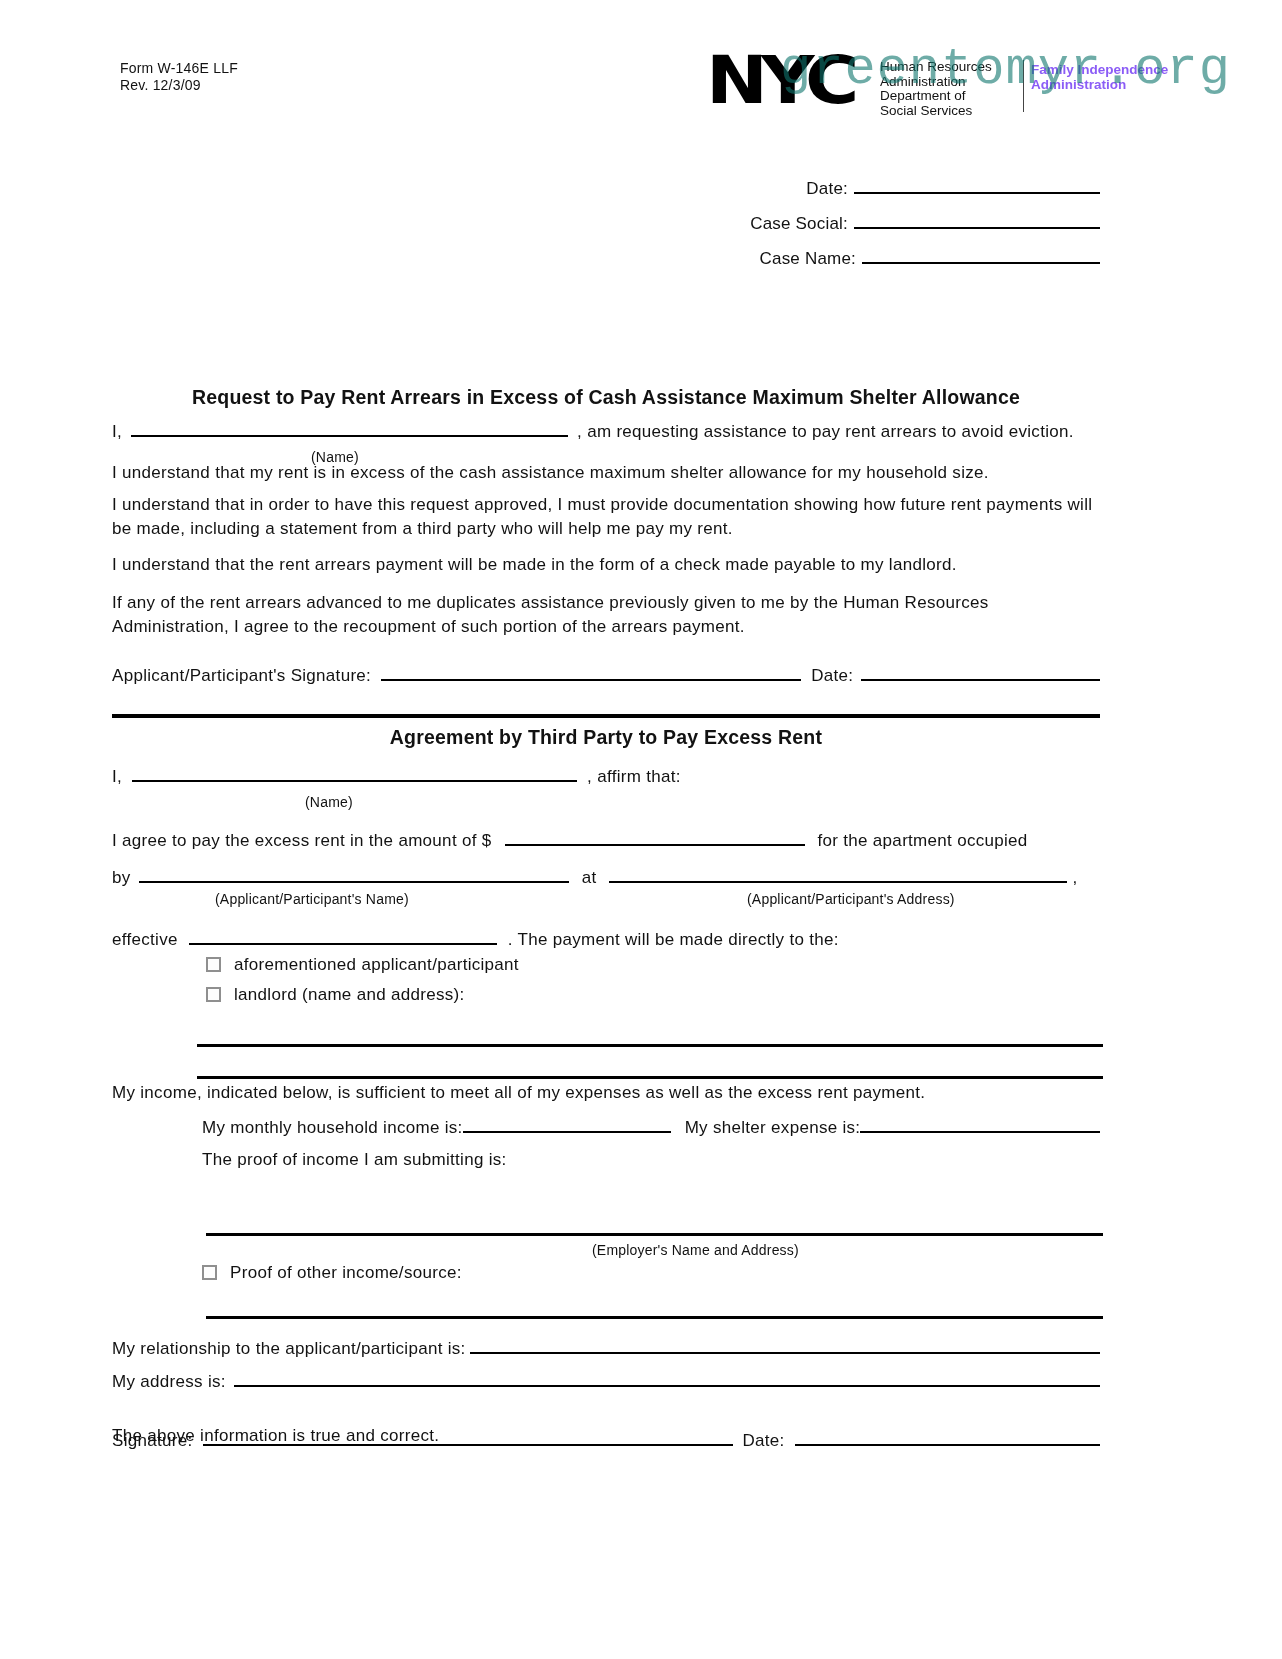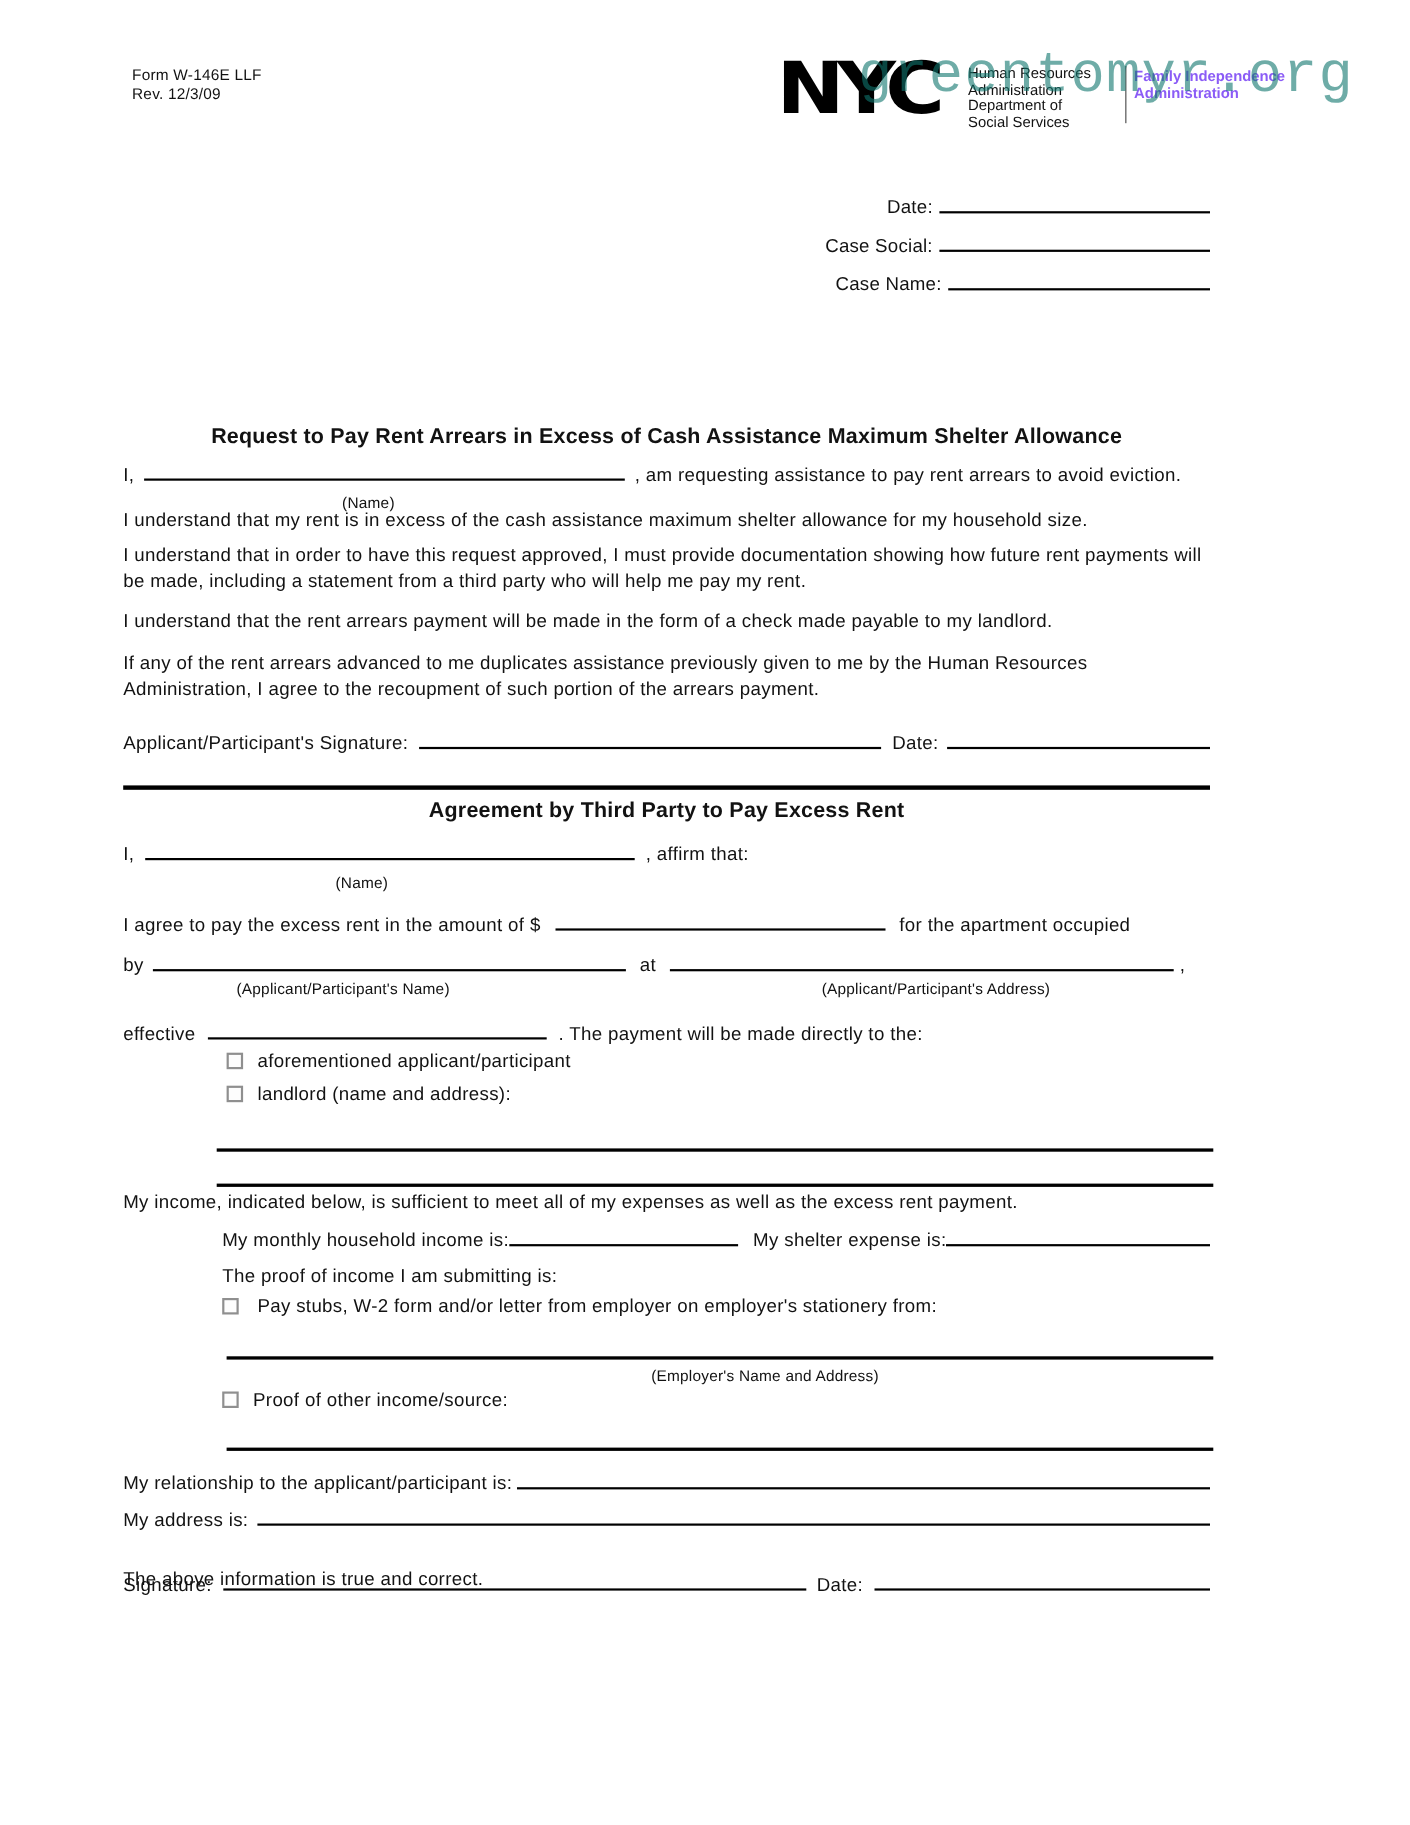--- a/index.html
+++ b/index.html
@@ -158,24 +158,20 @@
 
   <div class="row flexrow" style="top:1115px;padding-left:90px;width:898px">
     <span>My monthly household income is:</span>
     <span class="fill" style="width:208px"></span>
     <span style="margin-left:14px">My shelter expense is:</span>
     <span class="fillgrow"></span>
   </div>
 
   <div class="row" style="top:1148px;padding-left:90px">The proof of income I am submitting is:</div>
 
-  <div class="row" style="top:1176px;padding-left:90px">
-    <span class="cb" style="margin-right:12px"></span>
-    <span>Pay stubs, W-2 form and/or letter from employer on employer's stationery from:</span>
-  </div>
 
   <div class="hline" style="top:1233px;left:206px;width:897px"></div>
   <div class="row caption" style="top:1239px;padding-left:480px">
     <span>(Employer's Name and Address)</span>
   </div>
 
   <div class="row" style="top:1261px;padding-left:90px">
     <span class="cb"></span>
     <span>Proof of other income/source:</span>
   </div>

